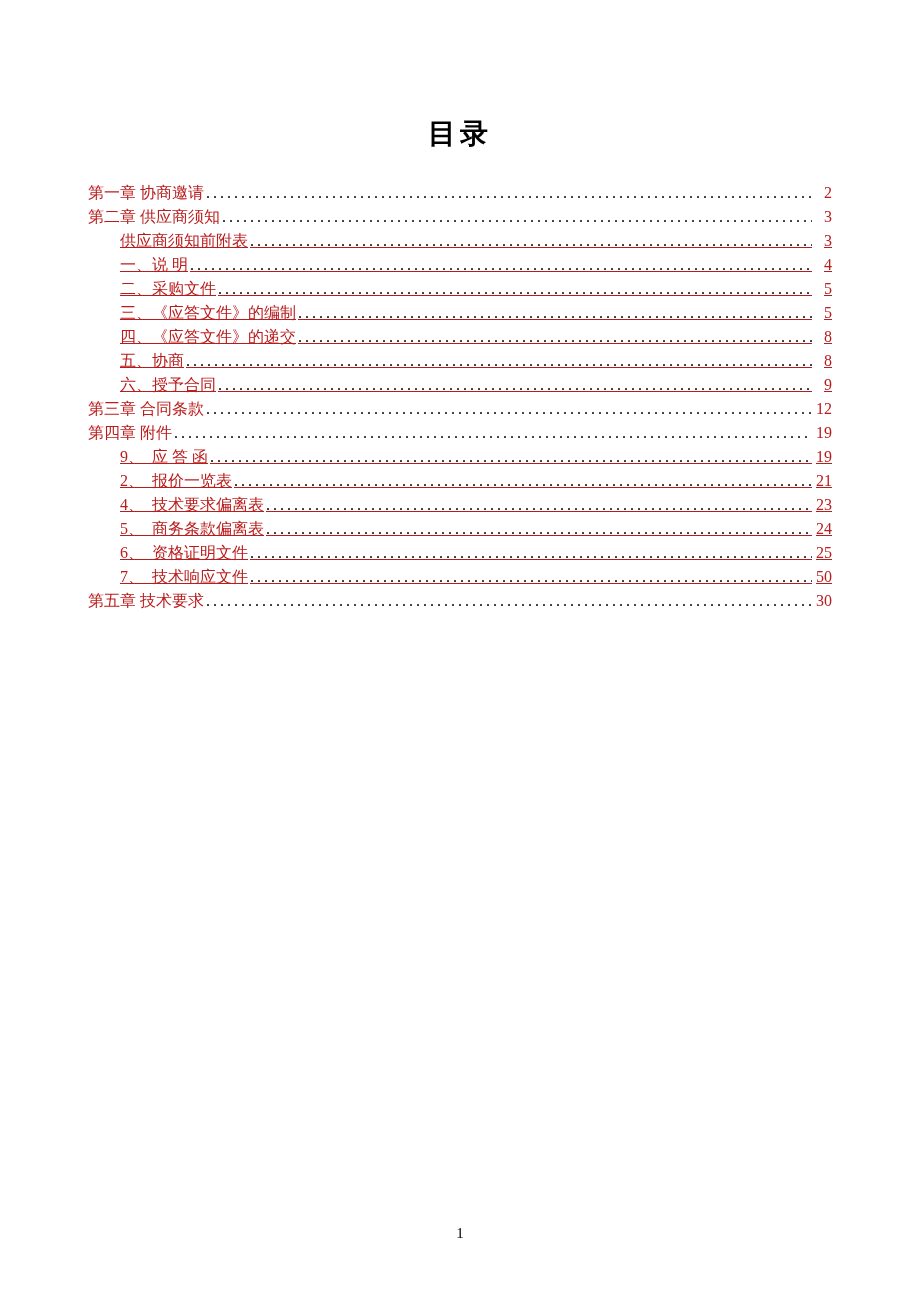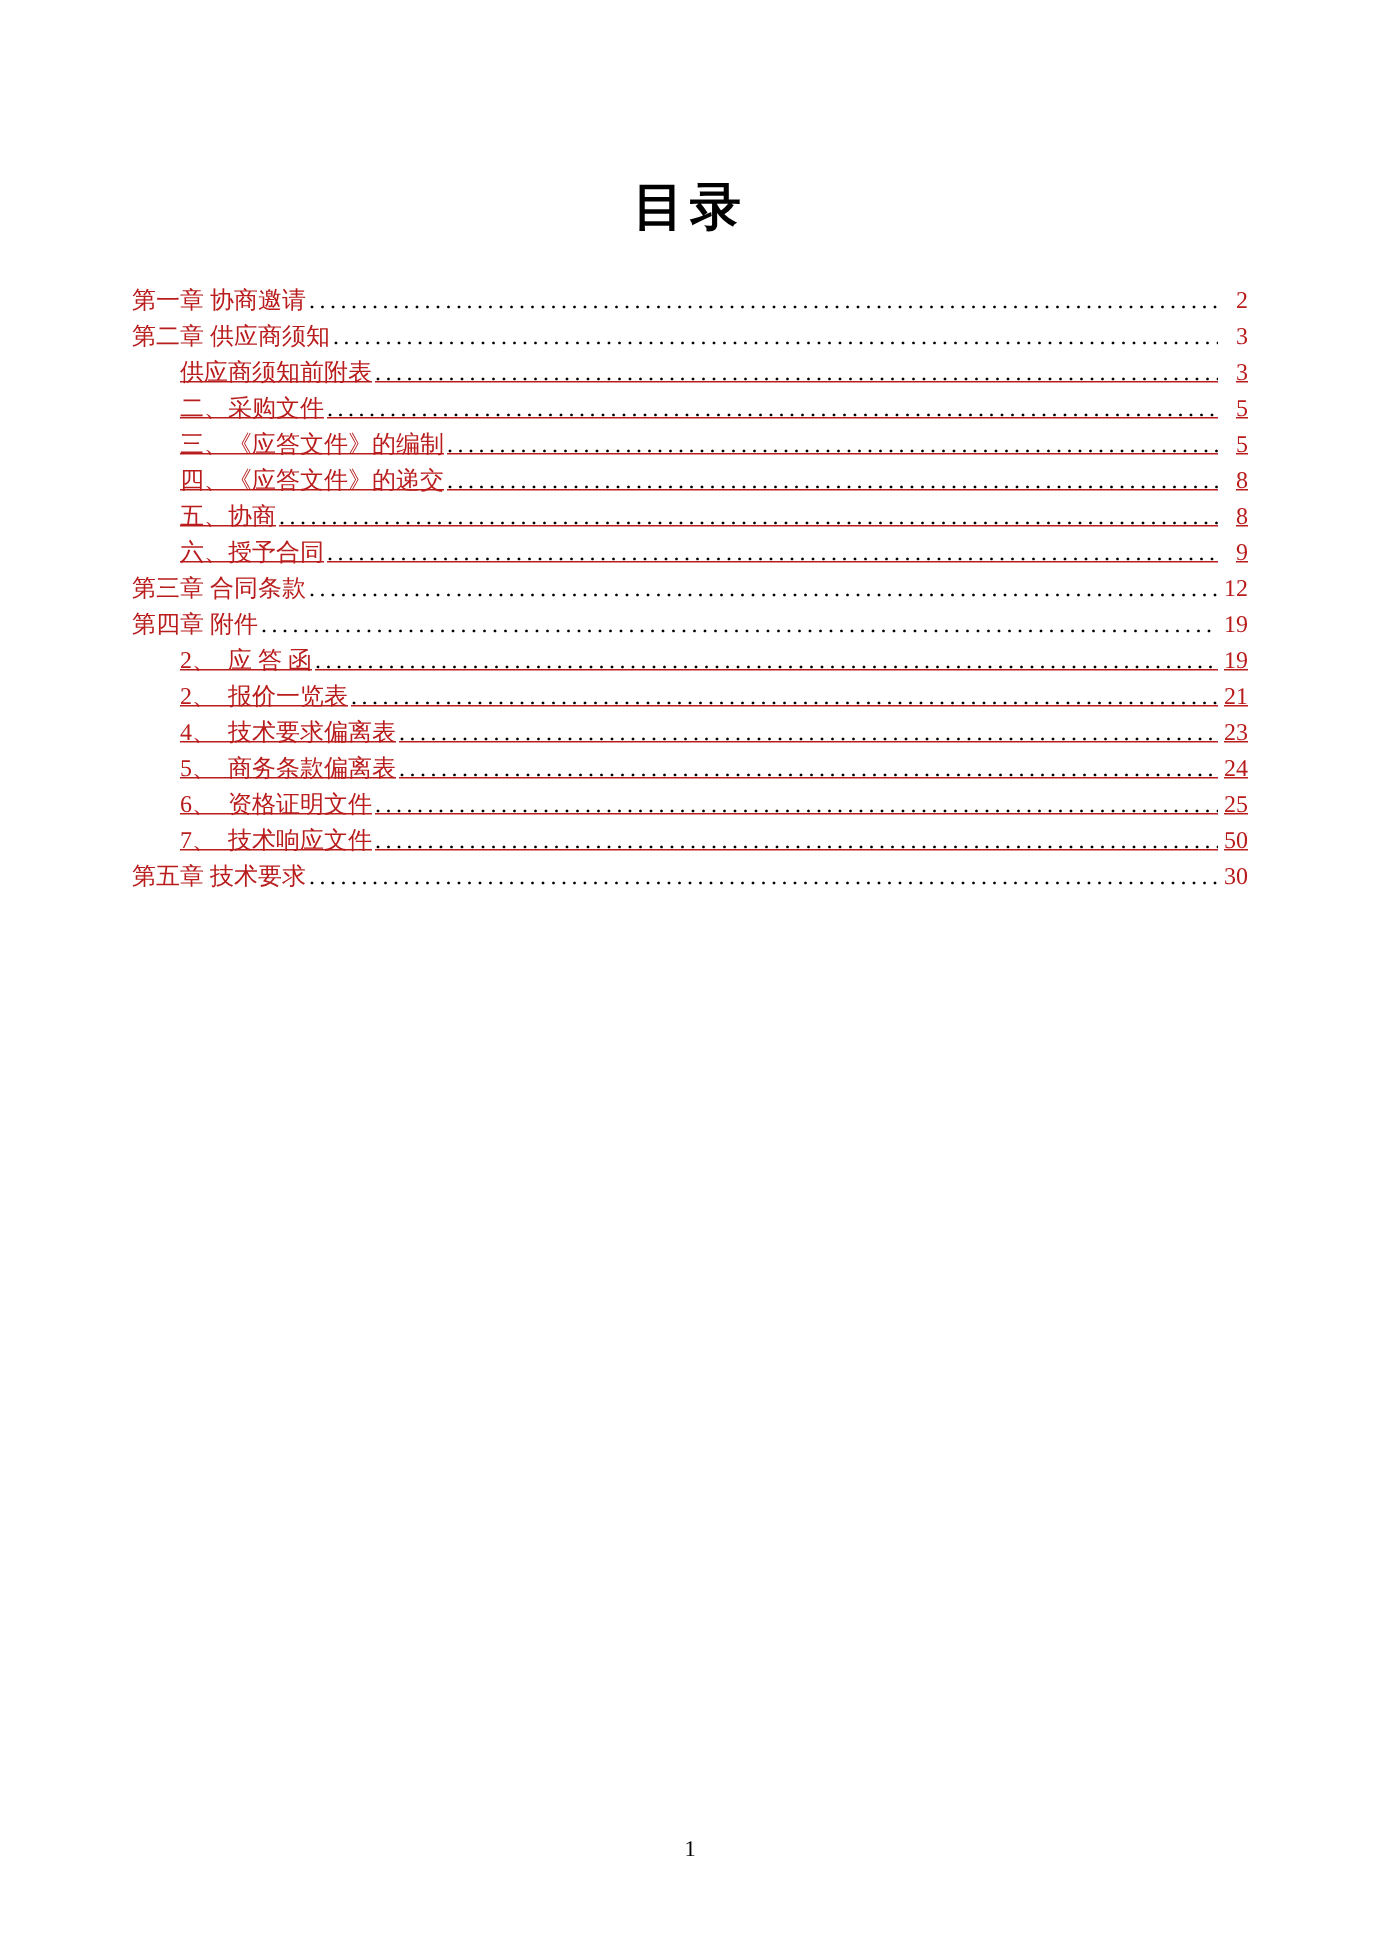--- a/index.html
+++ b/index.html
@@ -12,21 +12,21 @@
       height: 1302px;
       background: #ffffff;
       font-family: "SimSun", "宋体", serif;
       position: relative;
     }
     .page {
       padding: 115px 88px 0 88px;
     }
     .title {
       text-align: center;
-      font-size: 34px;
+      font-size: 28px;
       font-weight: bold;
       margin-bottom: 28px;
       letter-spacing: 4px;
     }
     .toc-line {
       display: flex;
       align-items: baseline;
       font-size: 16px;
       line-height: 1.5;
       margin-bottom: 0px;
@@ -84,20 +84,25 @@
         <span class="toc-label">第二章 供应商须知</span>
         <span class="toc-dots"></span>
         <span class="toc-page">3</span>
       </div>
       <div class="toc-line level-1">
         <span class="toc-label">供应商须知前附表</span>
         <span class="toc-dots"></span>
         <span class="toc-page">3</span>
       </div>
       <div class="toc-line level-1">
+        <span class="toc-label">一、说 明</span>
+        <span class="toc-dots"></span>
+        <span class="toc-page">4</span>
+      </div>
+      <div class="toc-line level-1">
         <span class="toc-label">二、采购文件</span>
         <span class="toc-dots"></span>
         <span class="toc-page">5</span>
       </div>
       <div class="toc-line level-1">
         <span class="toc-label">三、《应答文件》的编制</span>
         <span class="toc-dots"></span>
         <span class="toc-page">5</span>
       </div>
       <div class="toc-line level-1">
@@ -119,21 +124,21 @@
         <span class="toc-label">第三章 合同条款</span>
         <span class="toc-dots"></span>
         <span class="toc-page">12</span>
       </div>
       <div class="toc-line level-0">
         <span class="toc-label">第四章 附件</span>
         <span class="toc-dots"></span>
         <span class="toc-page">19</span>
       </div>
       <div class="toc-line level-1">
-        <span class="toc-label">2、  应 答 函</span>
+        <span class="toc-label">9、  应 答 函</span>
         <span class="toc-dots"></span>
         <span class="toc-page">19</span>
       </div>
       <div class="toc-line level-1">
         <span class="toc-label">2、  报价一览表</span>
         <span class="toc-dots"></span>
         <span class="toc-page">21</span>
       </div>
       <div class="toc-line level-1">
         <span class="toc-label">4、  技术要求偏离表</span>

